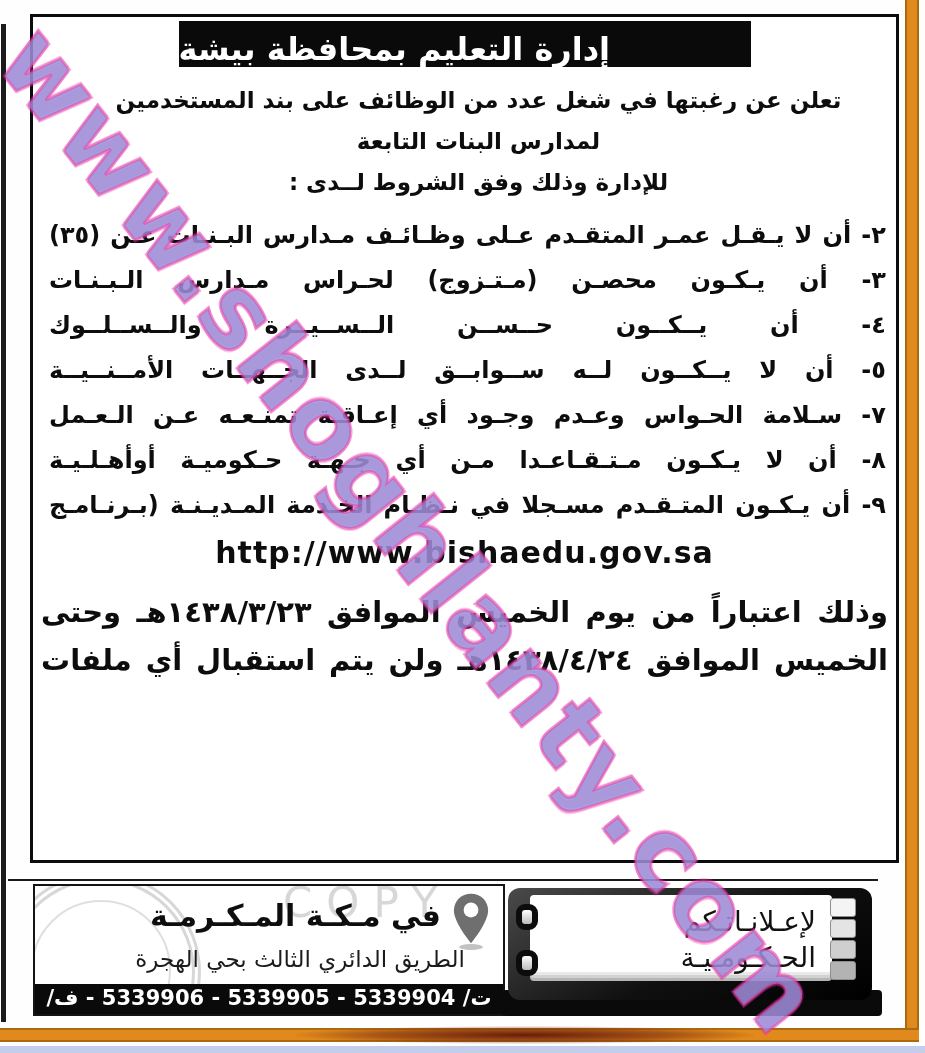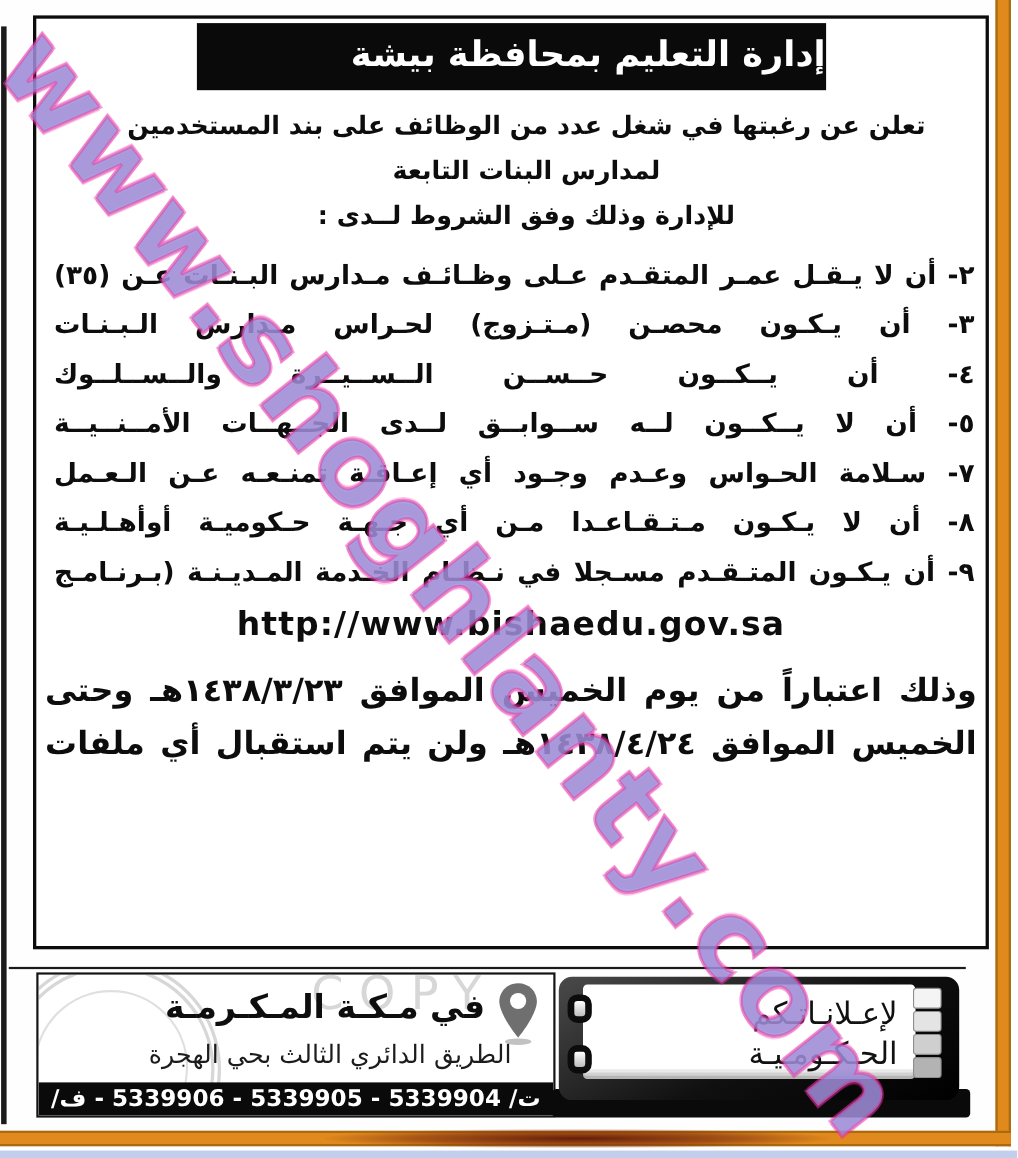--- a/index.html
+++ b/index.html
@@ -20,22 +20,22 @@
   .ink-smudge { position:absolute; left:295px; top:1026px; width:460px; height:18px; z-index:7;
     background:radial-gradient(ellipse at center, rgba(88,18,8,0.9) 0%, rgba(120,40,15,0.55) 45%, rgba(0,0,0,0) 72%); }
   .bottom-strip { position:absolute; left:0; top:1046px; width:925px; height:7px; background:#c3cdec; z-index:6; }
 
   
   .ad-box {
     position:absolute; left:30px; top:14px; width:869px; height:849px;
     border:3px solid #0c0c0c; background:#fff;
   }
   .banner {
-    width:572px; height:61px; margin:4px auto 0 auto; background:#0a0a0a;
-    color:#fff; text-align:right; line-height:56px;
+    width:572px; height:46px; margin:4px auto 0 auto; background:#0a0a0a;
+    color:#fff; text-align:left; line-height:56px;
     font-size:32px; font-weight:bold;
   }
   .intro { margin-top:13px; padding:0 14px; text-align:center; direction:rtl;
     font-size:23px; font-weight:bold; line-height:41px;margin-left:28px; }
   .conds { margin-top:10px; padding:0 10px 0 16px; direction:rtl; }
   .cond {
     height:45px; line-height:45px; overflow:hidden;
     font-size:24px; font-weight:bold;
     text-align:justify; text-align-last:justify;
   }

